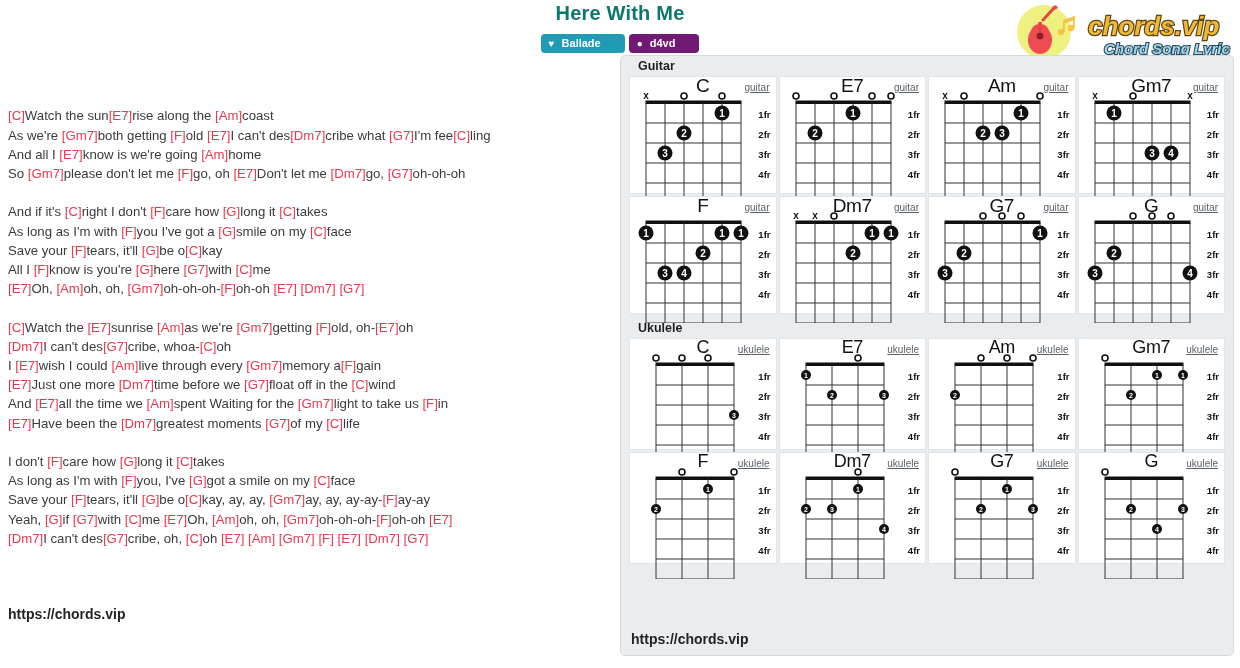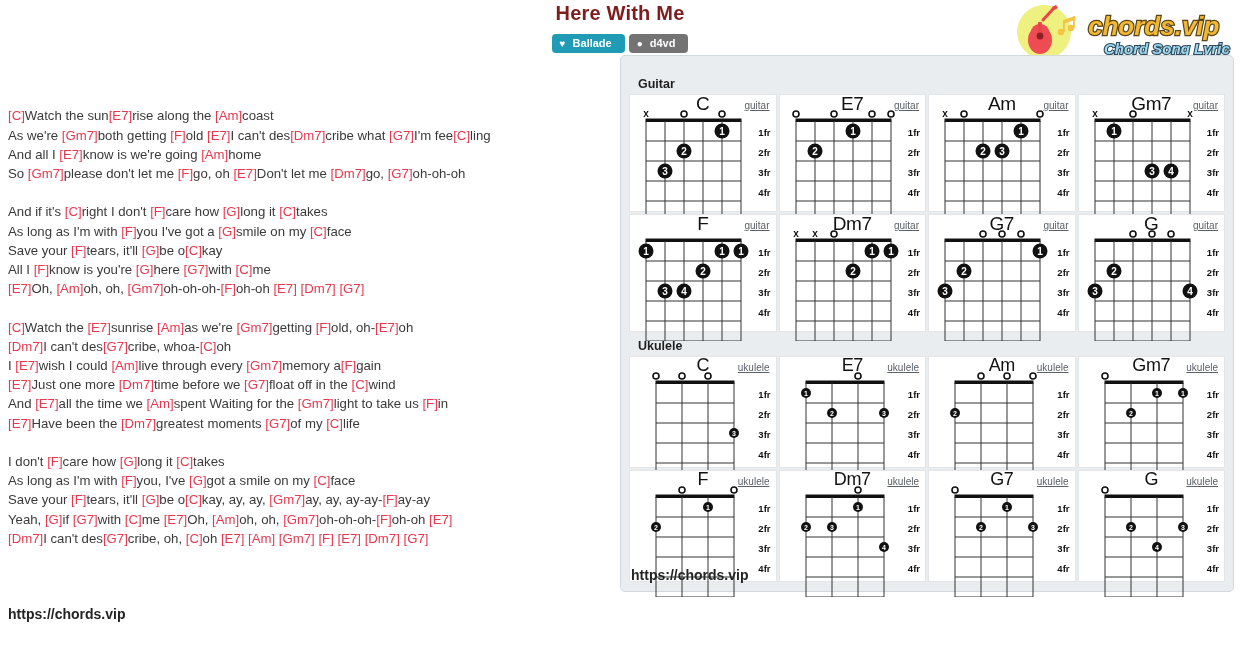--- a/index.html
+++ b/index.html
@@ -13,49 +13,49 @@
     overflow: hidden;
     position: relative;
   }
 
   
   .header { position:relative; height:62px; }
   .title {
     position:absolute; left:0; right:0; top:2px;
     text-align:center;
     font-size:20px; font-weight:bold;
-    color:#7f1d1d;
+    color:#0f766e;
     letter-spacing:.2px;
   }
   .badges {
     position:absolute; left:0; right:0; top:34px;
     text-align:center;
     font-size:0;
   }
   .badge {
     display:inline-block;
     height:19px; line-height:19px;
     border-radius:4px;
-    padding:0 13px 0 5px;
+    padding:0 24px 0 5px;
     margin:0 2px;
     font-size:11px; font-weight:bold;
     color:#fff;
     vertical-align:top;
     white-space:nowrap;
   }
   .badge .bicon {
     display:inline-block;
     width:12px; height:19px; line-height:19px;
     margin-right:4px;
     text-align:center;
     font-size:10px;
     vertical-align:top;
   }
   .badge-genre { background:#1f9bb5; }
-  .badge-artist { background:#737373; }
+  .badge-artist { background:#701a75; }
 
   
   .logo {
     position:absolute; right:6px; top:2px;
     width:232px; height:60px;
   }
 
   
   .lyrics {
     position:absolute;
@@ -73,25 +73,25 @@
     margin-top:19px;
     font-size:14px;
     font-weight:bold;
     color:#232323;
   }
 
   
   .panel {
     position:absolute;
     left:620px; top:55px;
-    width:614px; height:537px;
+    width:614px; height:601px;
     background:#e9edf0;
     border:1px solid #d3d9de;
     border-radius:5px;
-    padding:20px 8px;
+    padding:2px 8px;
   }
   .panel-label {
     font-size:12.5px;
     font-weight:bold;
     color:#1e1e1e;
     margin:1px 0 3px 9px;
   }
   .grid {
     display:grid;
     grid-template-columns:repeat(4,1fr);

